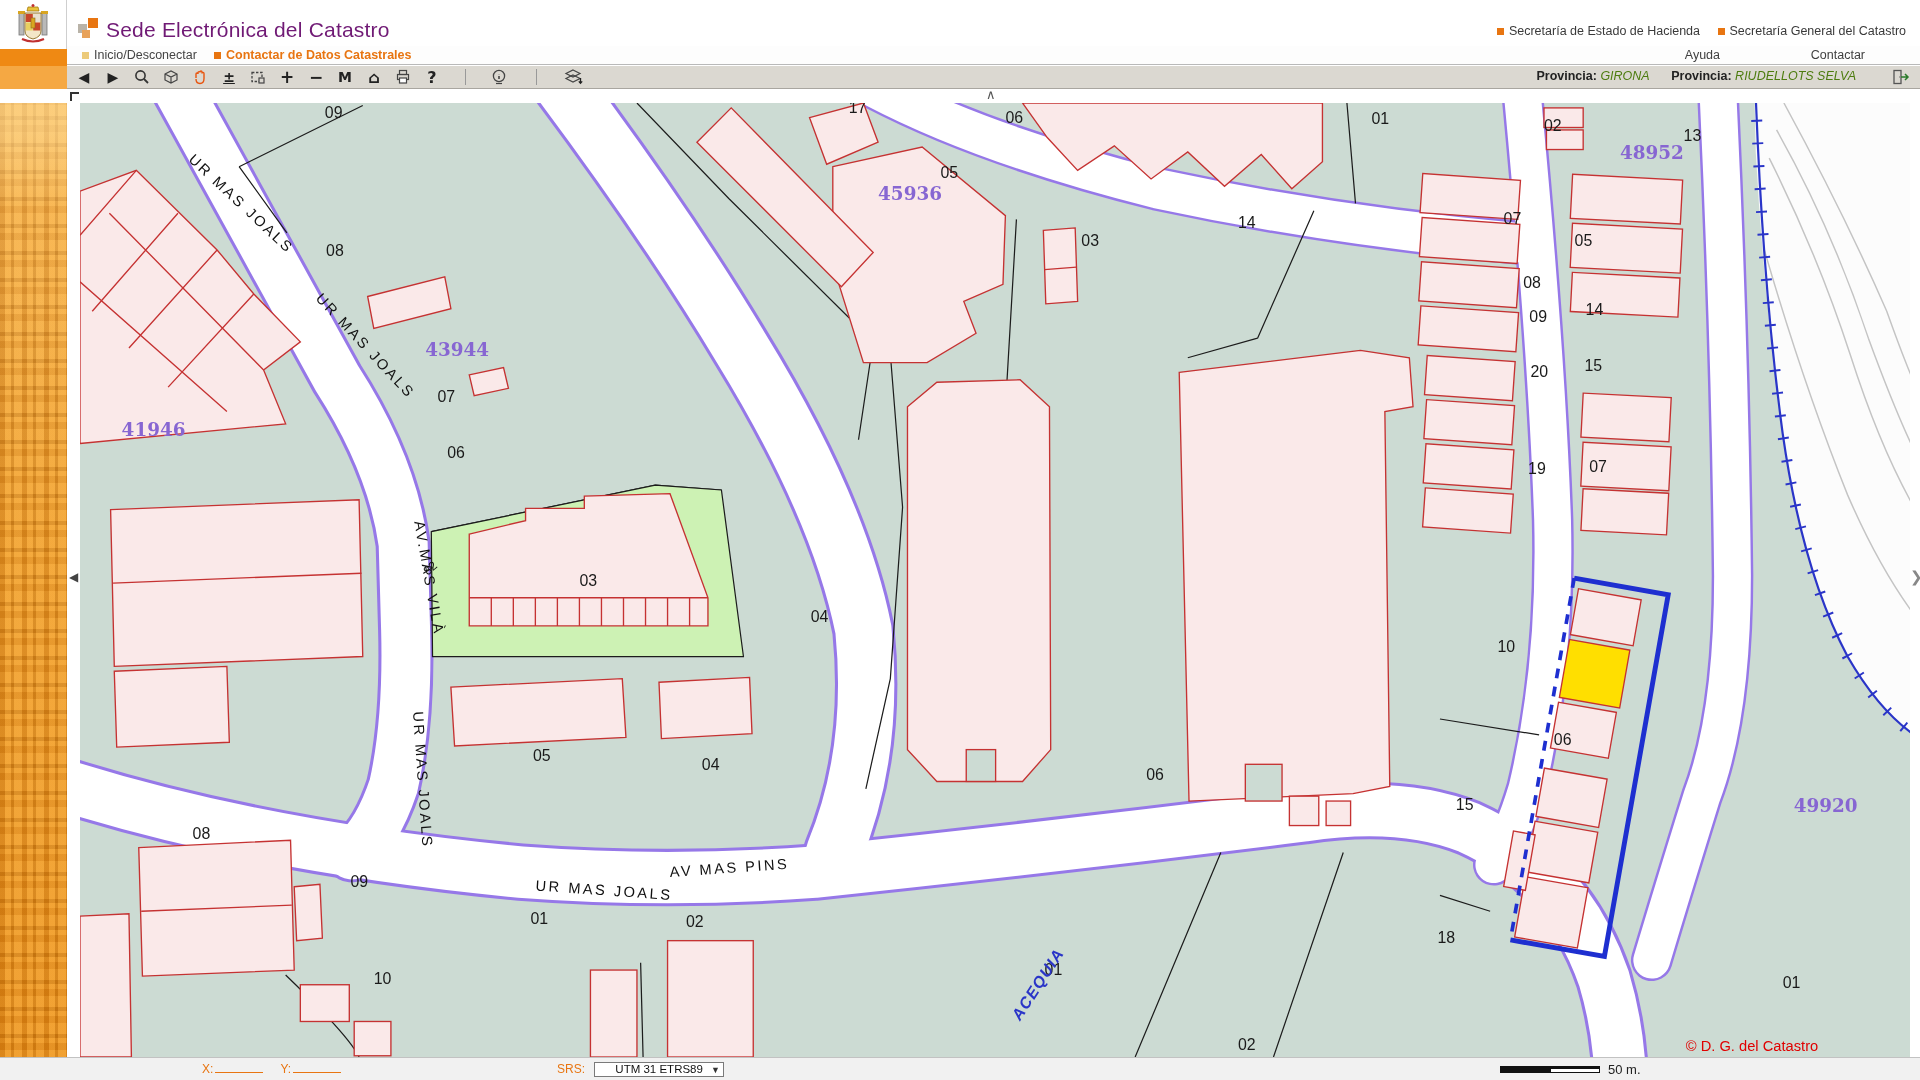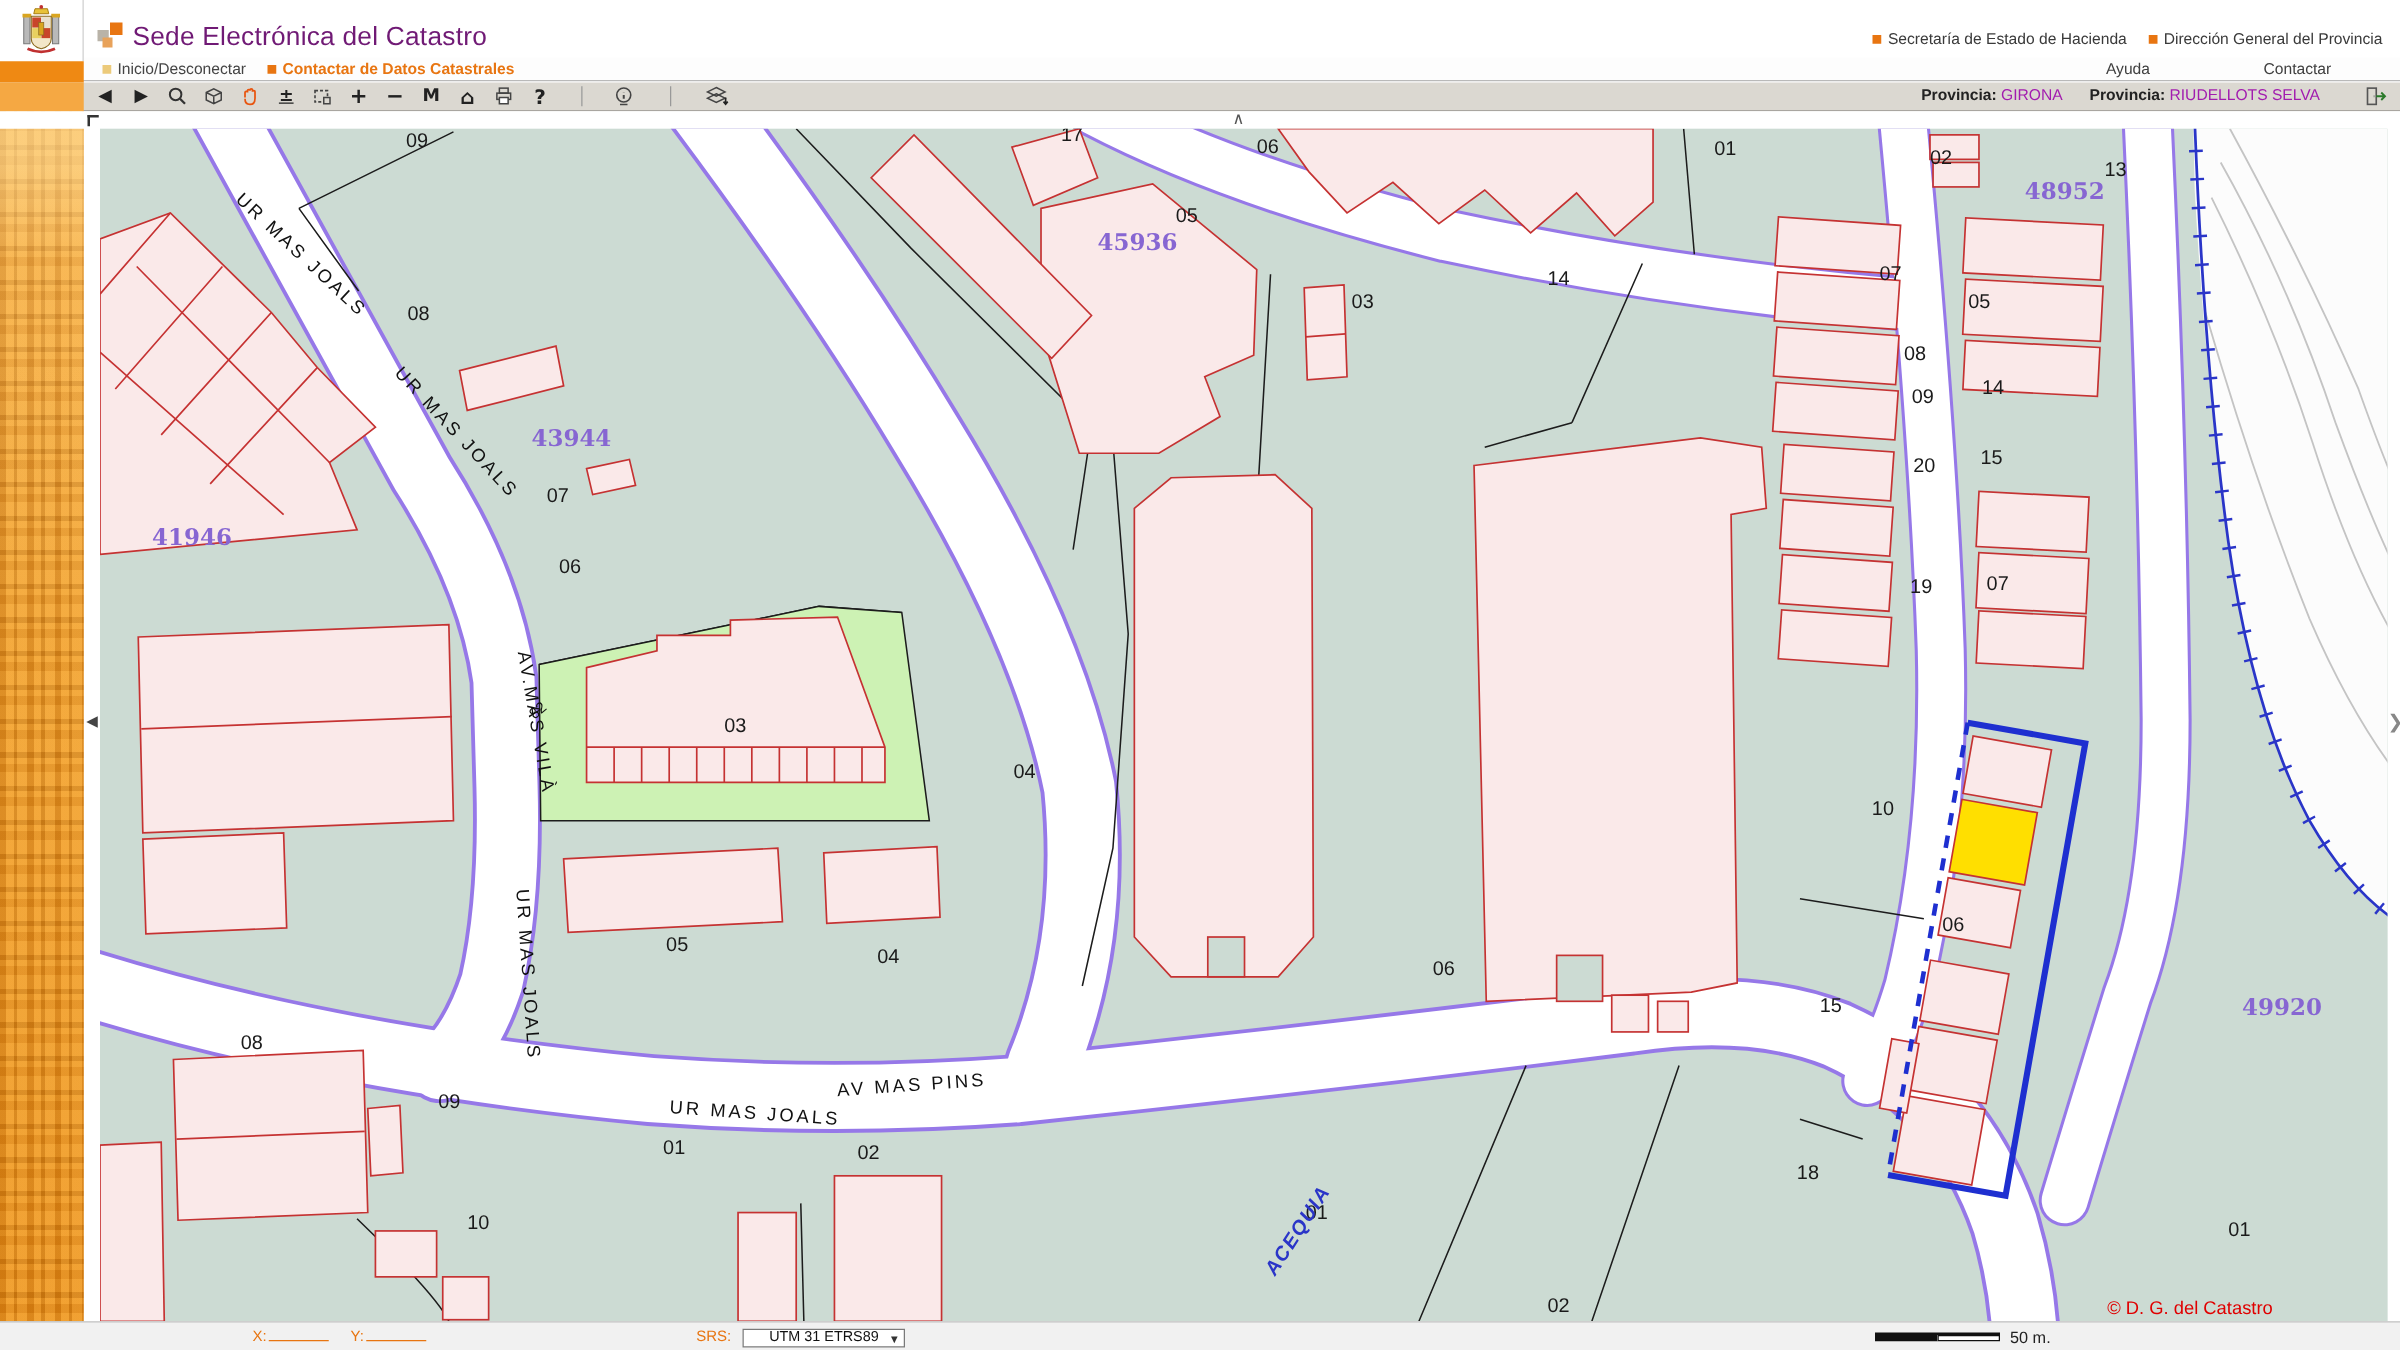--- a/index.html
+++ b/index.html
@@ -40,21 +40,21 @@
     background:#dbd8d1; border-bottom:1px solid #a9a6a0; }
   .tools { position:absolute; left:74px; top:0; height:22px; display:flex; align-items:center; gap:9px; }
   .tbtn { width:20px; height:20px; display:flex; align-items:center; justify-content:center;
     cursor:pointer; font-size:14px; color:#222; font-weight:bold; }
   .tbtn svg { display:block; }
   .tbtn.txt { font-family:"DejaVu Sans", sans-serif; }
   .tsep { width:1px; height:16px; background:#999; margin:0 14px; }
   .tsep2 { width:1px; height:16px; background:#999; margin:0 18px; }
   .loc { position:absolute; right:46px; top:3px; font-size:12.5px; color:#222; }
   .loc b { font-weight:bold; }
-  .loc .val { font-weight:normal; color:#a21caf; margin-right:18px; }
+  .loc .val { font-weight:normal; color:#4d7c0f; margin-right:18px;font-style:italic; }
   .exitbtn { position:absolute; right:10px; top:2px; cursor:pointer; }
 
   
   .logo-cell { position:absolute; left:0; top:0; width:67px; height:49px; background:#fff;
     border-right:1px solid #cfcfcf; display:flex; align-items:center; justify-content:center; }
   .side-orange1 { position:absolute; left:0; top:49px; width:67px; height:17px; background:#ef8913; }
   .side-orange2 { position:absolute; left:0; top:66px; width:67px; height:23px; background:#f5a843; }
   .sidebar { position:absolute; left:0; top:89px; width:67px; height:968px;
     background:
       linear-gradient(180deg, rgba(255,220,150,.55) 0 40px, rgba(255,190,90,.15) 120px, rgba(236,140,20,.0) 300px),
@@ -122,21 +122,21 @@
 
   <div class="header">
     <span class="brandmark">
         <i class="sq1"></i>
         <i class="sq2"></i>
         <i class="sq3"></i>
       </span>
     <span class="apptitle">Sede Electrónica del Catastro</span>
     <span class="gov-links">
       <i class="blt"></i><span>Secretaría de Estado de Hacienda</span>
-      <i class="blt"></i><span>Dirección General del Provincia</span>
+      <i class="blt"></i><span>Secretaría General del Catastro</span>
     </span>
   </div>
 
   <div class="navrow">
     <span class="tab tab-inicio"><i class="blt"></i><span>Inicio/Desconectar</span></span>
     <span class="tab tab-consulta"><i class="blt"></i><span>Contactar de Datos Catastrales</span></span>
     <span class="nav-right nav-ayuda">Ayuda</span>
     <span class="nav-right nav-contactar">Contactar</span>
   </div>
 

